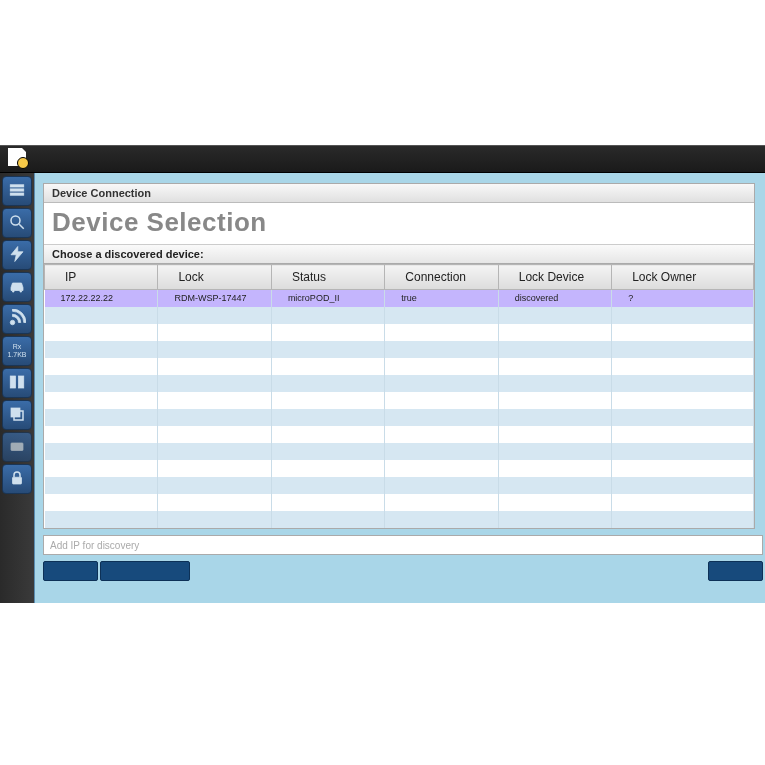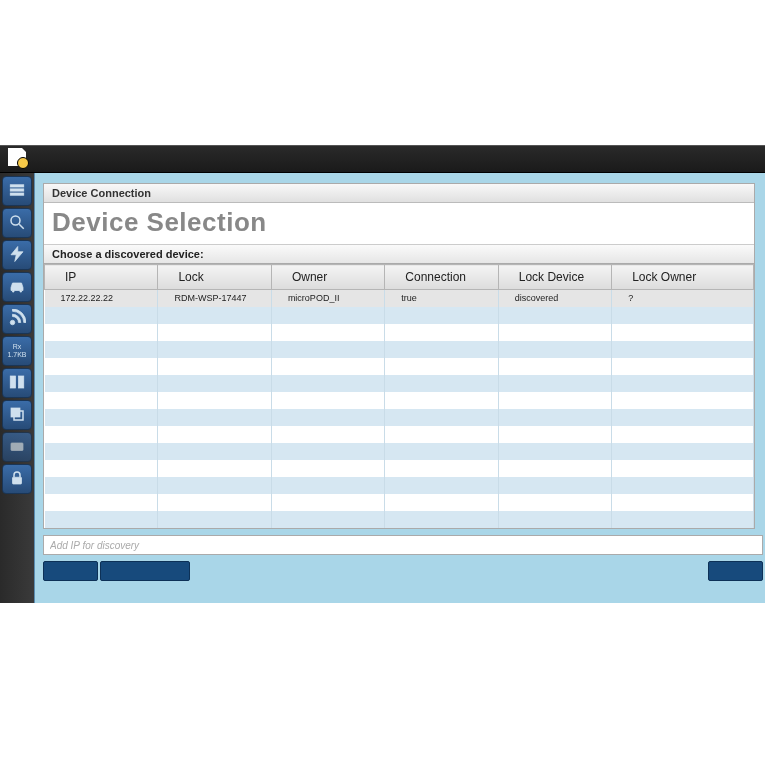--- a/index.html
+++ b/index.html
@@ -128,33 +128,32 @@
       border-right: 1px solid #c9dce8;
       padding: 2px 6px;
       font-size: 9px;
       color: #222;
       height: 17px;
       background: #fff;
       overflow: hidden;
       white-space: nowrap;
     }
     .grid tr:nth-child(even) td { background: #d6e7f2; }
-    .grid tbody tr:first-child td { background: #e5e5e5; padding-left: 16px; }
+    .grid tbody tr:first-child td { background: #c4b5fd; padding-left: 16px; }
     .addip {
       margin-top: 6px;
       margin-right: 2px;
     }
     .addip input {
       width: 100%;
       border: 1px solid #aaa;
       padding: 3px 6px;
       font-size: 10px;
       color: #999;
       height: 20px;
-      font-style: italic;
     }
     .addip input::placeholder { color: #aaa; }
     .btnrow {
       margin-top: 6px;
       display: flex;
       gap: 2px;
     }
     .btn {
       background: #174a7c;
       height: 20px;
@@ -263,21 +262,21 @@
             <col style="width:16%">
             <col style="width:16%">
             <col style="width:16%">
             <col style="width:16%">
             <col style="width:20%">
         </colgroup>
         <thead>
           <tr>
             <th>IP</th>
             <th>Lock</th>
-            <th>Owner</th>
+            <th>Status</th>
             <th>Connection</th>
             <th>Lock Device</th>
             <th>Lock Owner</th>
           </tr>
         </thead>
         <tbody>
           <tr>
             <td>172.22.22.22</td>
             <td>RDM-WSP-17447</td>
             <td>microPOD_II</td>

